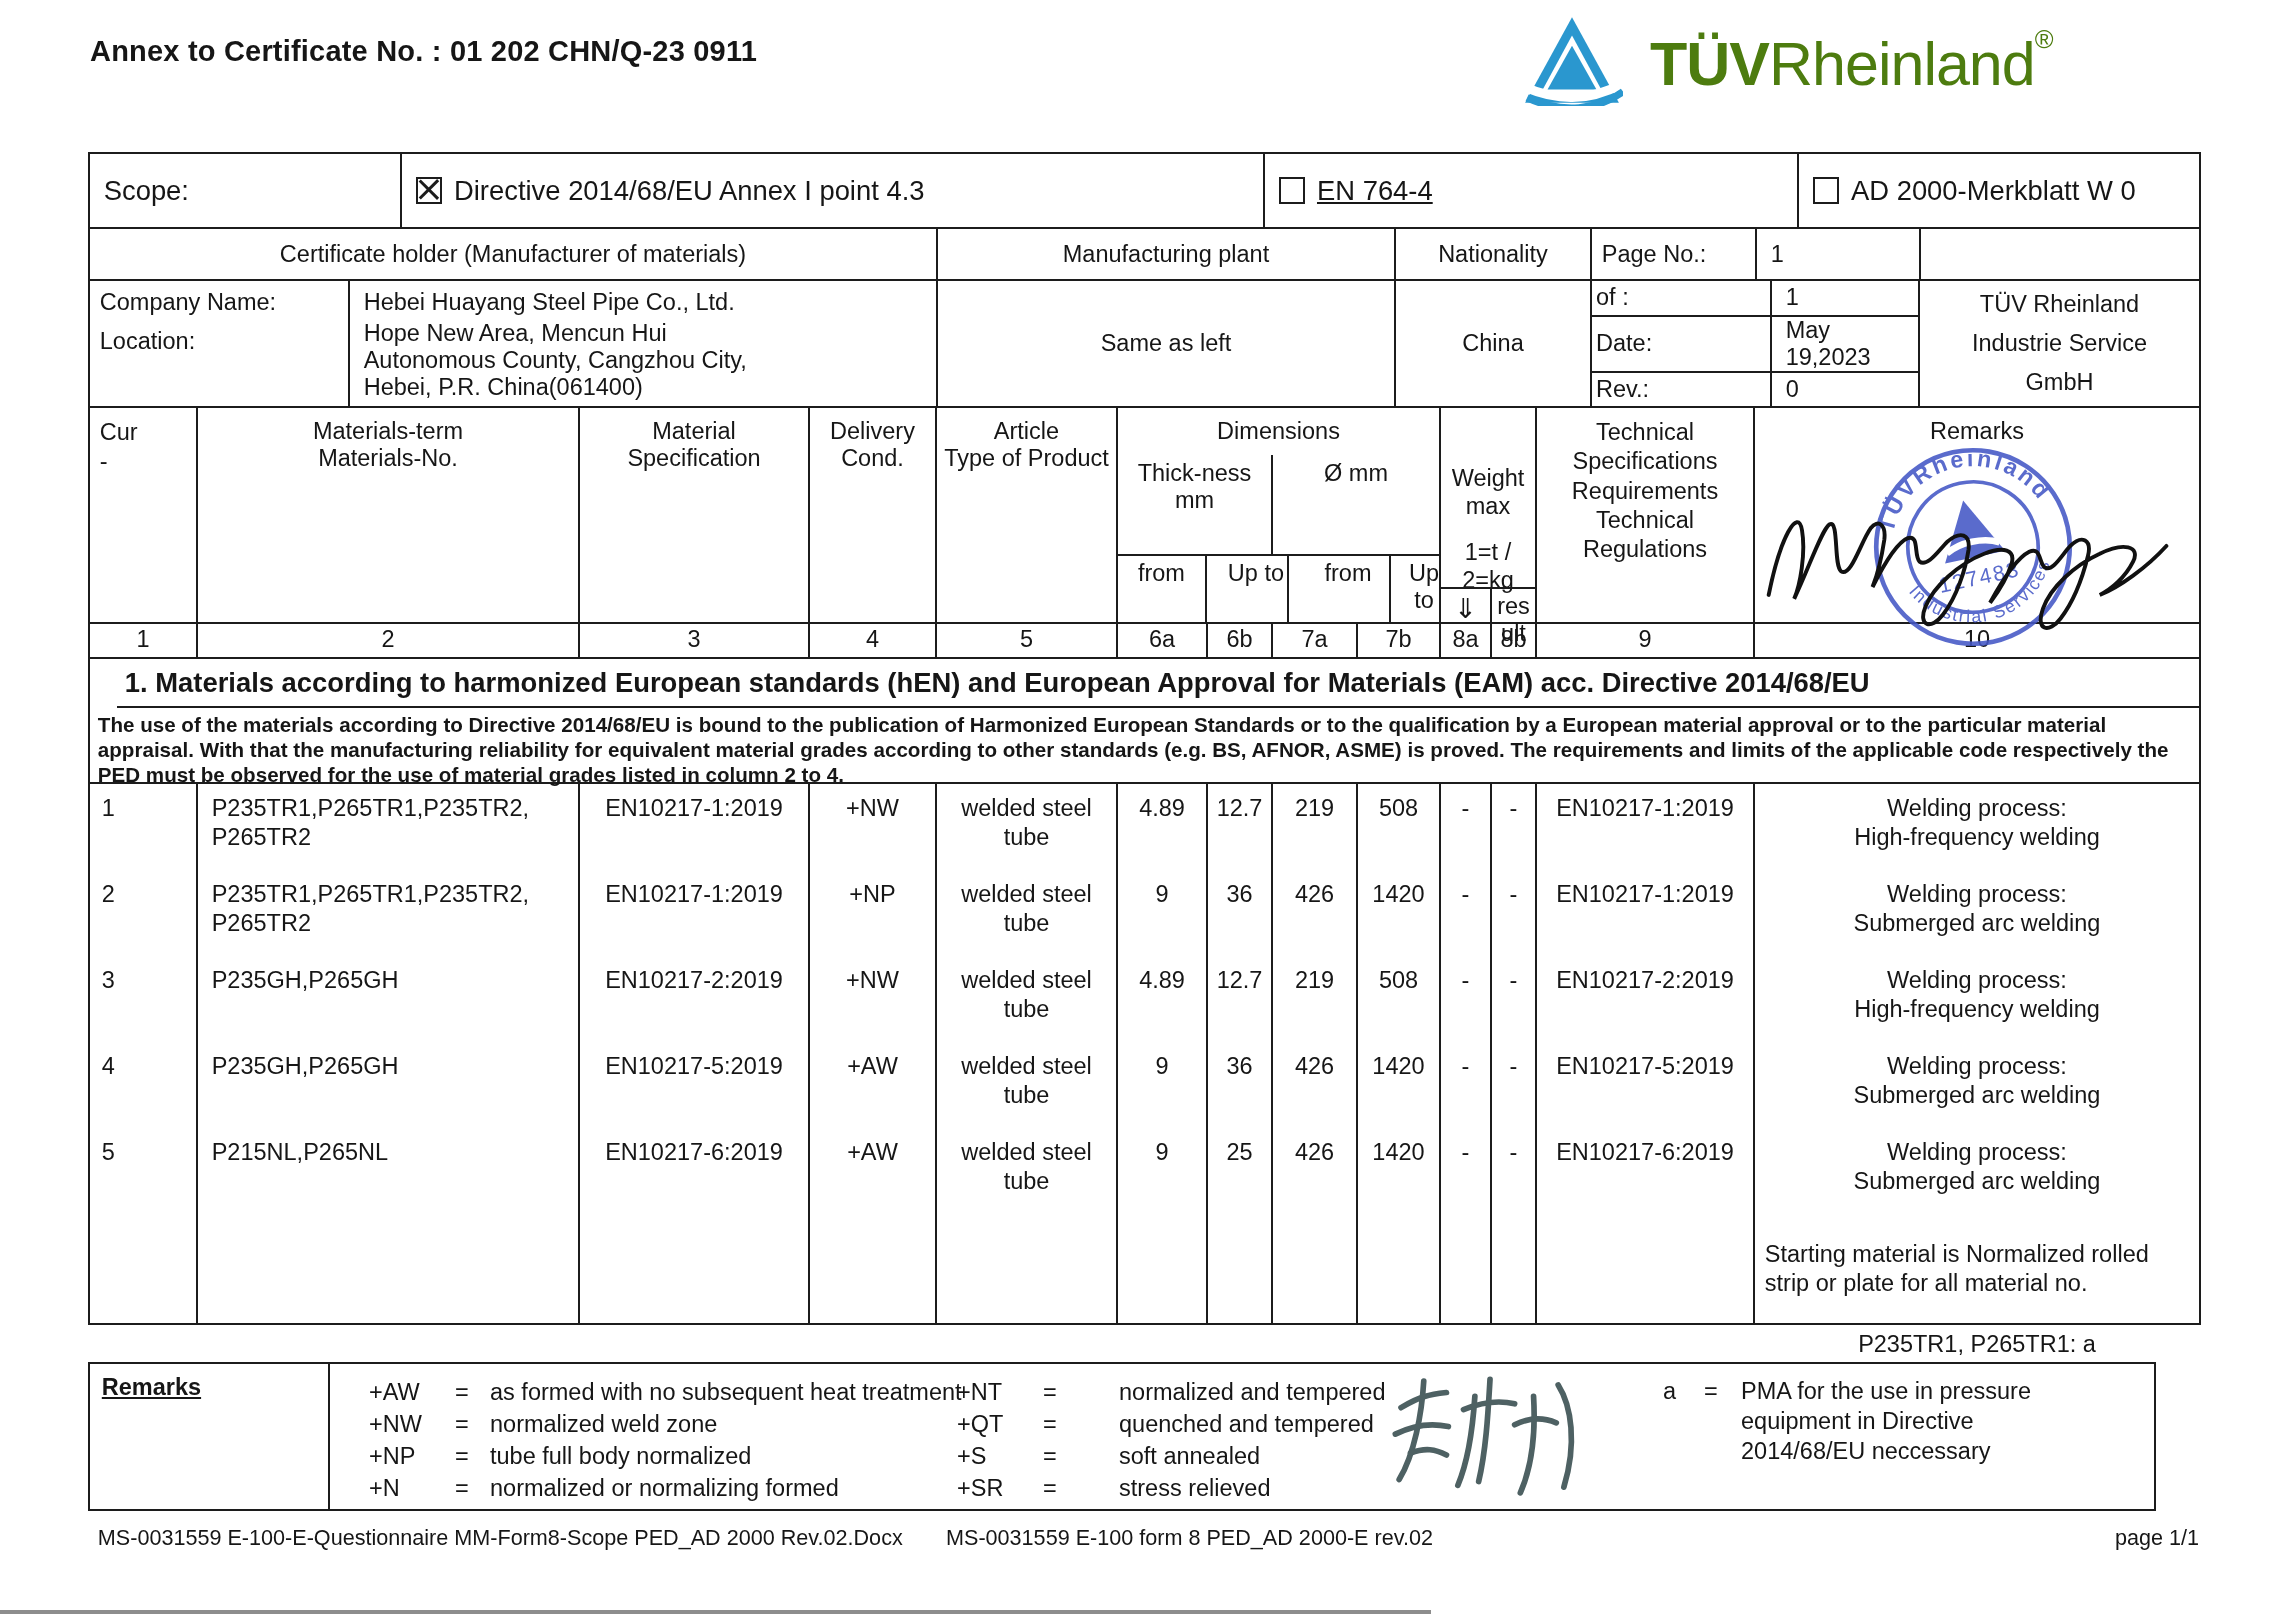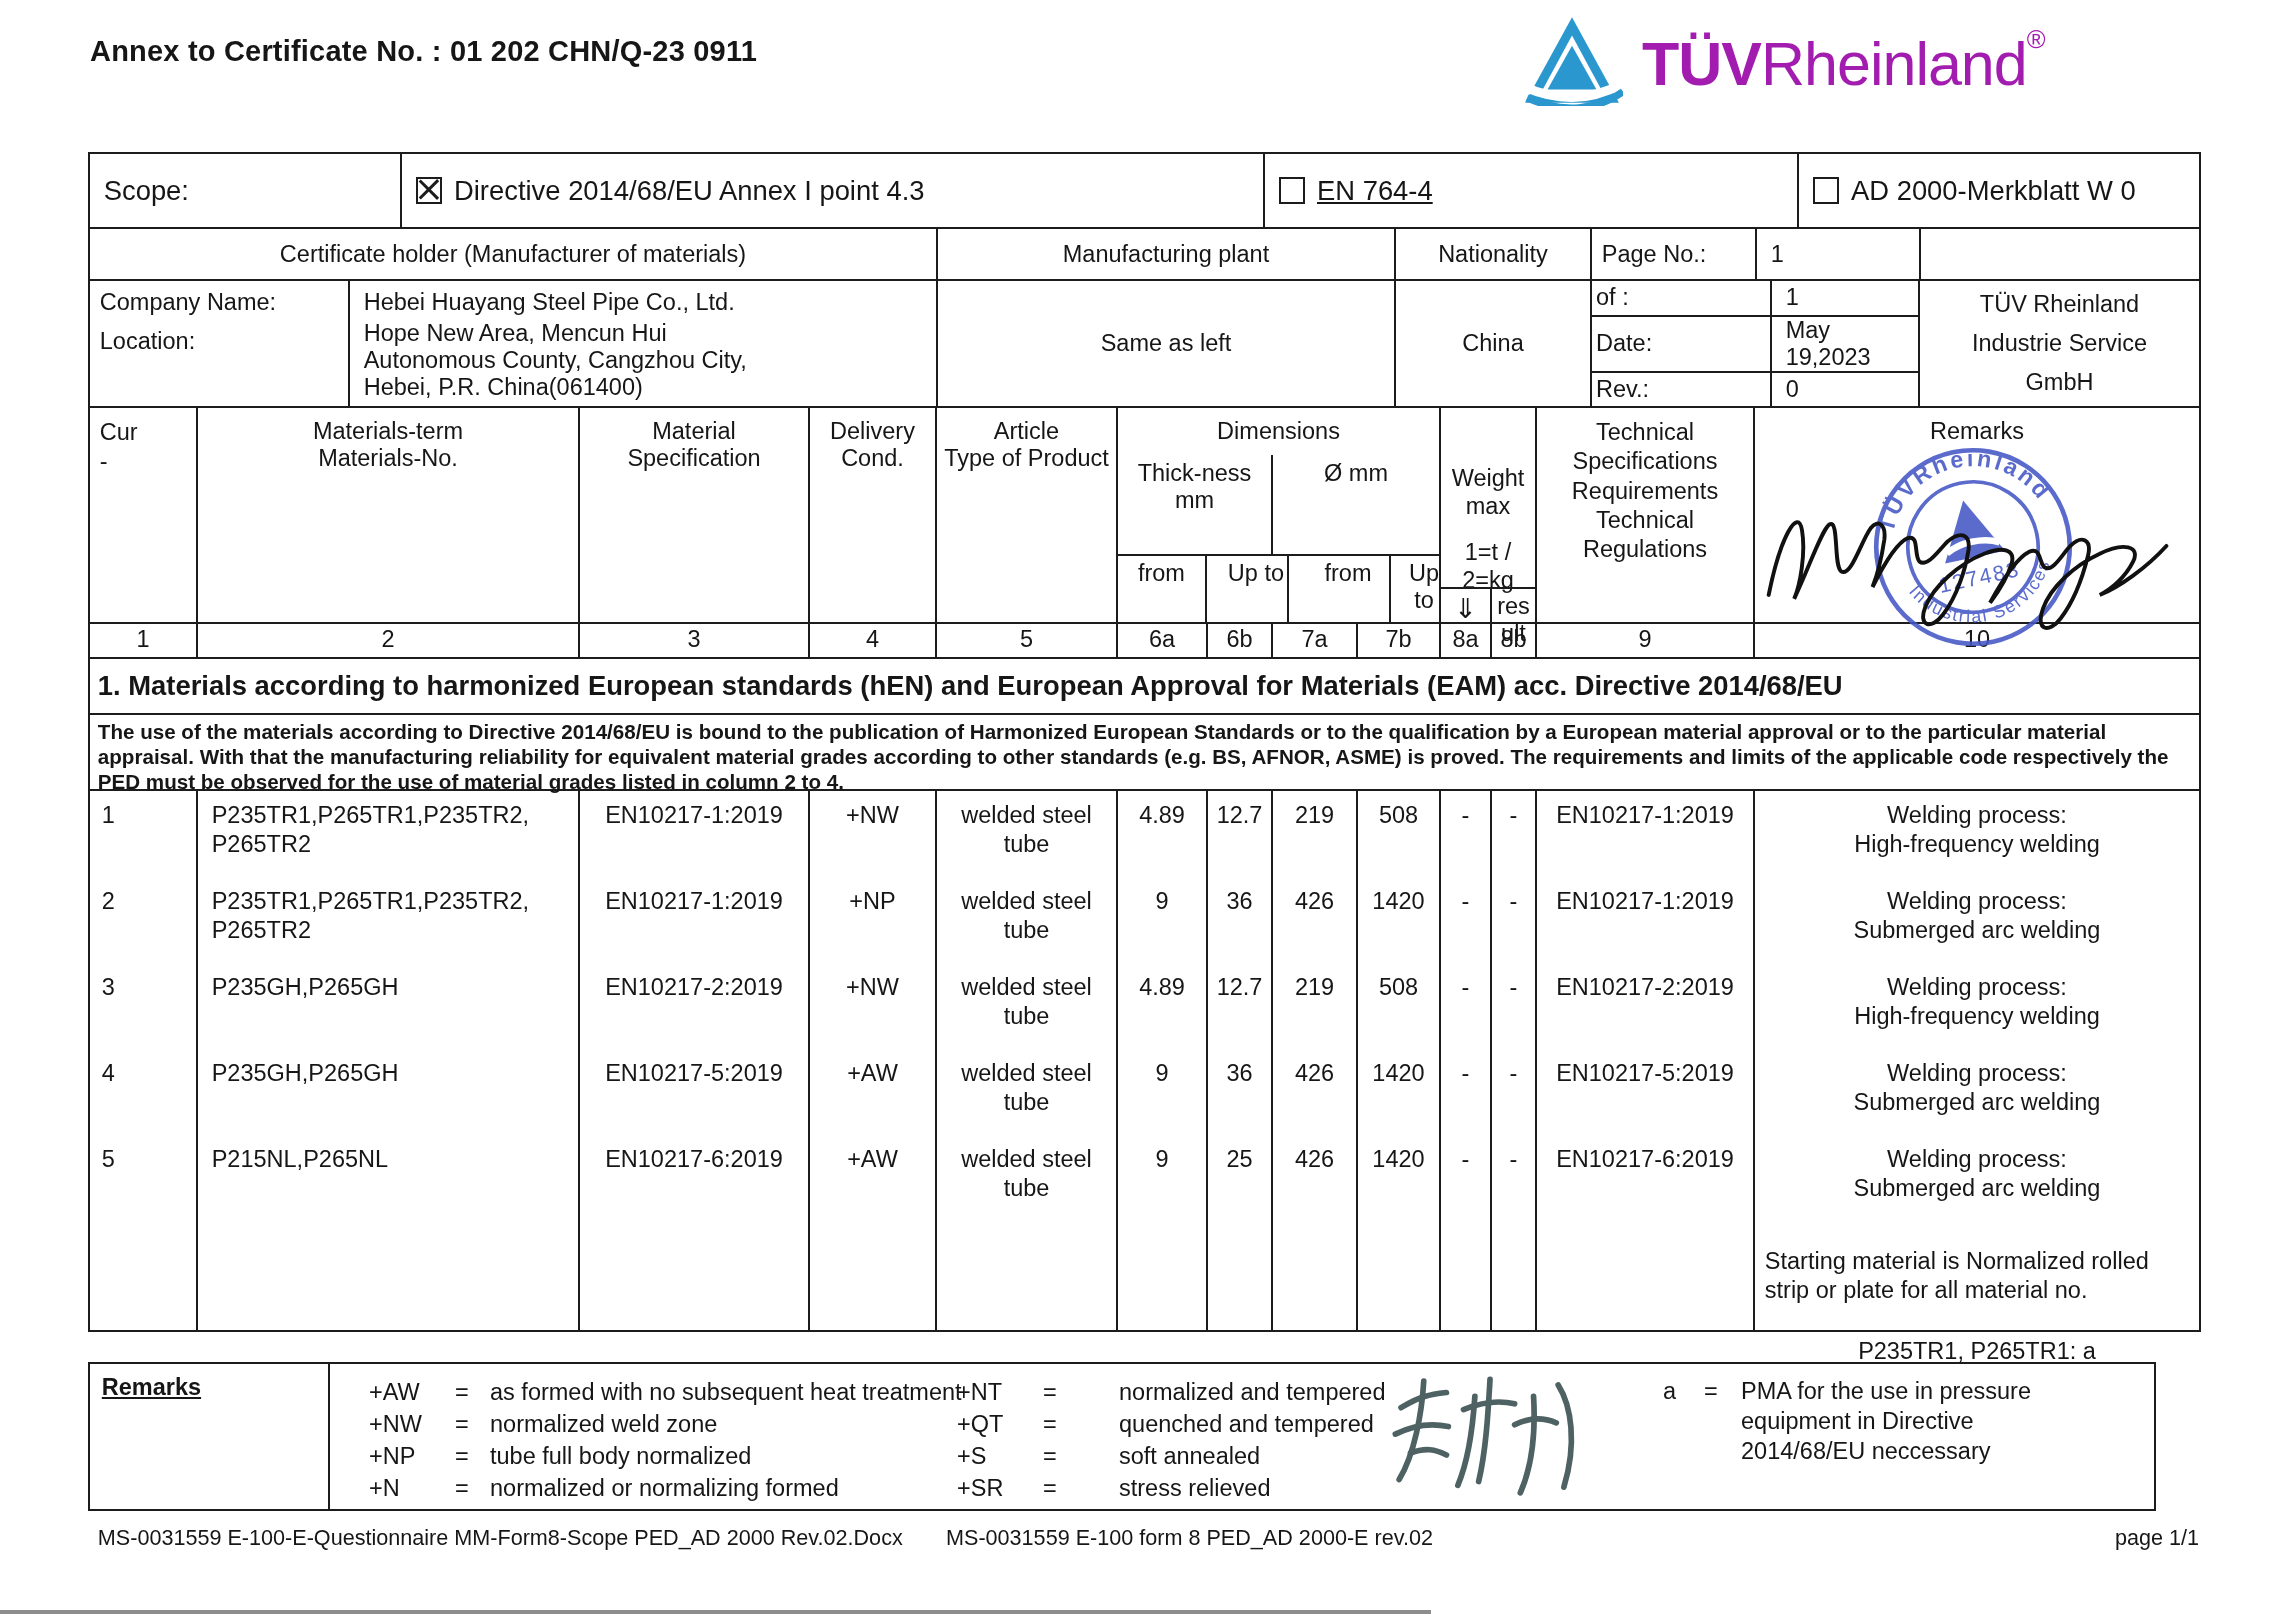--- a/index.html
+++ b/index.html
@@ -2,21 +2,21 @@
 <html><head>
 <meta charset="utf-8">
 <style>
   * { margin:0; padding:0; box-sizing:border-box; }
   html,body { width:2290px; height:1620px; background:#ffffff; font-family:"Liberation Sans", sans-serif; color:#161616; }
   body { position:relative; overflow:hidden; }
 
   
   .page-title { position:absolute; left:90px; top:35px; font-size:29px; font-weight:bold; letter-spacing:0.2px; }
   .logo { position:absolute; left:1521px; top:13.7px; display:flex; align-items:center; }
-  .logo-text { font-size:61px; color:#a21caf; margin-left:19px; letter-spacing:-1px; }
+  .logo-text { font-size:61px; color:#4d7c0f; margin-left:27px; letter-spacing:-1px; }
   .logo-text .tuv { font-weight:bold; }
   .logo-text .rh { font-weight:500; }
   .logo-text sup { font-size:25.5px; vertical-align:37px; }
 
   
   .doc-table { position:absolute; left:88px; top:152px; width:2113px; border:2.9px solid #1c1c1c; background:#fff; }
   .cell { border-right:2px solid #1c1c1c; }
   .cell:last-child,.nb { border-right:none; }
 
   .row-scope { display:flex; height:75px; border-bottom:2px solid #1c1c1c; align-items:center; font-size:27.4px; }
@@ -78,21 +78,21 @@
   .hc-wgt .w8b { flex:1; padding-top:3.9px; line-height:1.15; }
   .hc-tech { width:218px; line-height:1.25; }
   .hc-rem { flex:1; border-right:none; position:relative; }
 
   .row-nums { display:flex; height:35px; border-bottom:2.9px solid #1c1c1c; font-size:23.5px; }
   .row-nums div { text-align:center; padding-top:2px; }
   .n1{width:108px;} .n2{width:382px;} .n3{width:230px;} .n4{width:127px;} .n5{width:181px;}
   .n6a{width:90px;} .n6b{width:65px;} .n7a{width:85px;} .n7b{width:83px;}
   .n8a{width:51px;} .n8b{width:45px;} .n9{width:218px;} .n10{flex:1;}
 
-  .row-sect { height:56px; border-bottom:2.9px solid #1c1c1c; font-size:27.4px; font-weight:bold; display:flex; align-items:center; padding-left:7.8px; }
+  .row-sect { height:49px; border-bottom:2.9px solid #1c1c1c; font-size:27.4px; font-weight:bold; display:flex; align-items:center; padding-left:7.8px;margin-left:27px; }
   .row-para { height:76px; border-bottom:2.9px solid #1c1c1c; font-size:20.6px; font-weight:bold; padding:3.9px 9.8px 0 7.8px; line-height:1.22; }
 
   
   .data-body { display:flex; height:539px; font-size:23.5px; }
   .dcol { height:100%; }
   .d1{width:108px;} .d2{width:382px;} .d3{width:230px;} .d4{width:127px;} .d5{width:181px;}
   .d6a{width:90px;} .d6b{width:65px;} .d7a{width:85px;} .d7b{width:83px;}
   .d8a{width:51px;} .d8b{width:45px;} .d9{width:218px;} .d10{flex:1; border-right:none;}
   .dc { height:86px; padding-top:9.8px; text-align:center; line-height:1.25; }
   .dc.left { text-align:left; padding-left:11.8px; }

